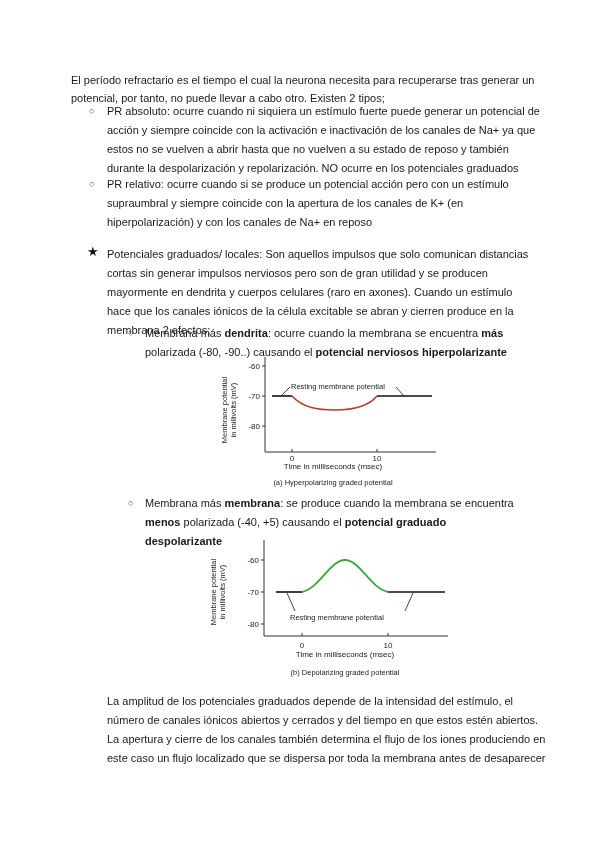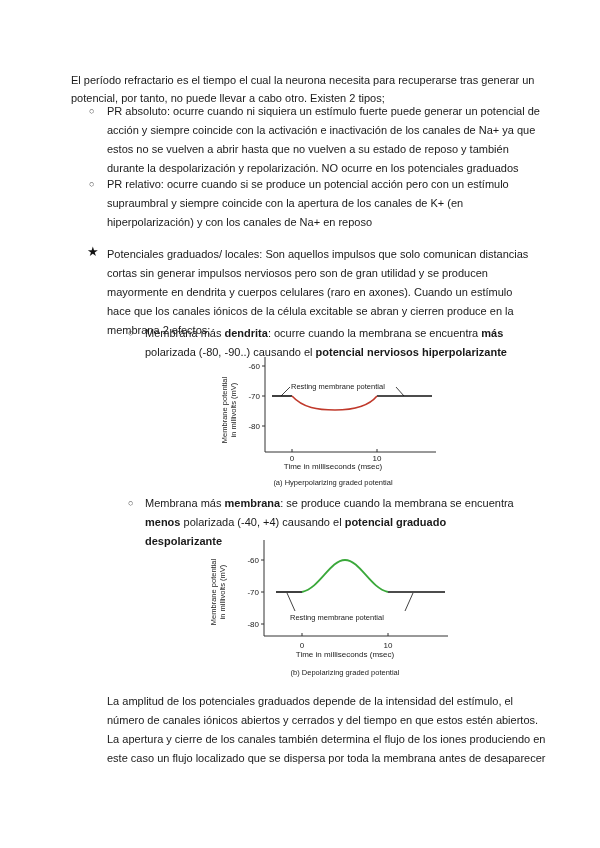--- a/index.html
+++ b/index.html
@@ -55,21 +55,21 @@
       <line x1="54" y1="41" x2="74" y2="41" stroke="#111" stroke-width="1.6"></line>
       <line x1="159" y1="41" x2="214" y2="41" stroke="#111" stroke-width="1.6"></line>
       <path d="M74 41 C 85 53, 100 55, 117 55 C 134 55, 150 52, 159 41" fill="none" stroke="#c0392b" stroke-width="1.6"></path>
       <line x1="63" y1="41" x2="72" y2="32" stroke="#111" stroke-width="0.8"></line>
       <line x1="178" y1="32" x2="186" y2="41" stroke="#111" stroke-width="0.8"></line>
       <text x="73" y="34" font-size="7.5">Resting membrane potential</text>
     </svg>
   </div>
 
   <span class="bullet-circle" style="left:128px; top:498px;">○</span>
-  <div class="sub" style="left:145px; top:494px; width:370px;"><span>Membrana más </span><b>membrana</b><span>: se produce cuando la membrana se encuentra </span><b>menos</b><span> polarizada (-40, +4) causando el </span><b>potencial graduado despolarizante</b></div>
+  <div class="sub" style="left:145px; top:494px; width:370px;"><span>Membrana más </span><b>membrana</b><span>: se produce cuando la membrana se encuentra </span><b>menos</b><span> polarizada (-40, +5) causando el </span><b>potencial graduado despolarizante</b></div>
 
   <div class="chart" style="left:205px; top:538px; width:250px; height:150px;">
     <svg width="250" height="150" viewBox="0 0 250 150">
       <text transform="translate(11,54) rotate(-90)" font-size="7.5" text-anchor="middle">Membrane potential</text>
       <text transform="translate(20,54) rotate(-90)" font-size="7.5" text-anchor="middle">in millivolts (mV)</text>
       <line x1="59" y1="2" x2="59" y2="98" stroke="#333" stroke-width="1"></line>
       <line x1="59" y1="98" x2="243" y2="98" stroke="#333" stroke-width="1"></line>
       <line x1="56" y1="22" x2="59" y2="22" stroke="#333"></line>
       <line x1="56" y1="54" x2="59" y2="54" stroke="#333"></line>
       <line x1="56" y1="86" x2="59" y2="86" stroke="#333"></line>

